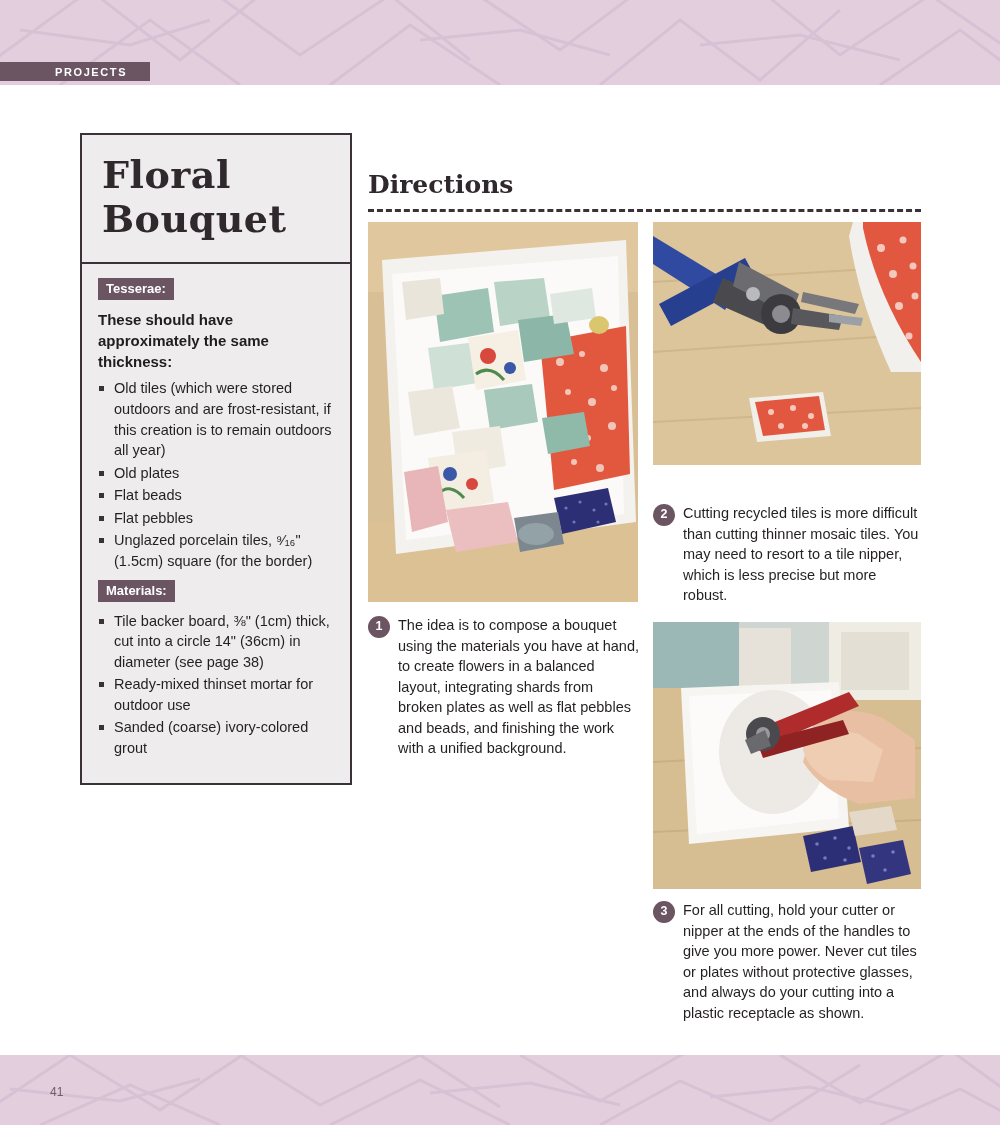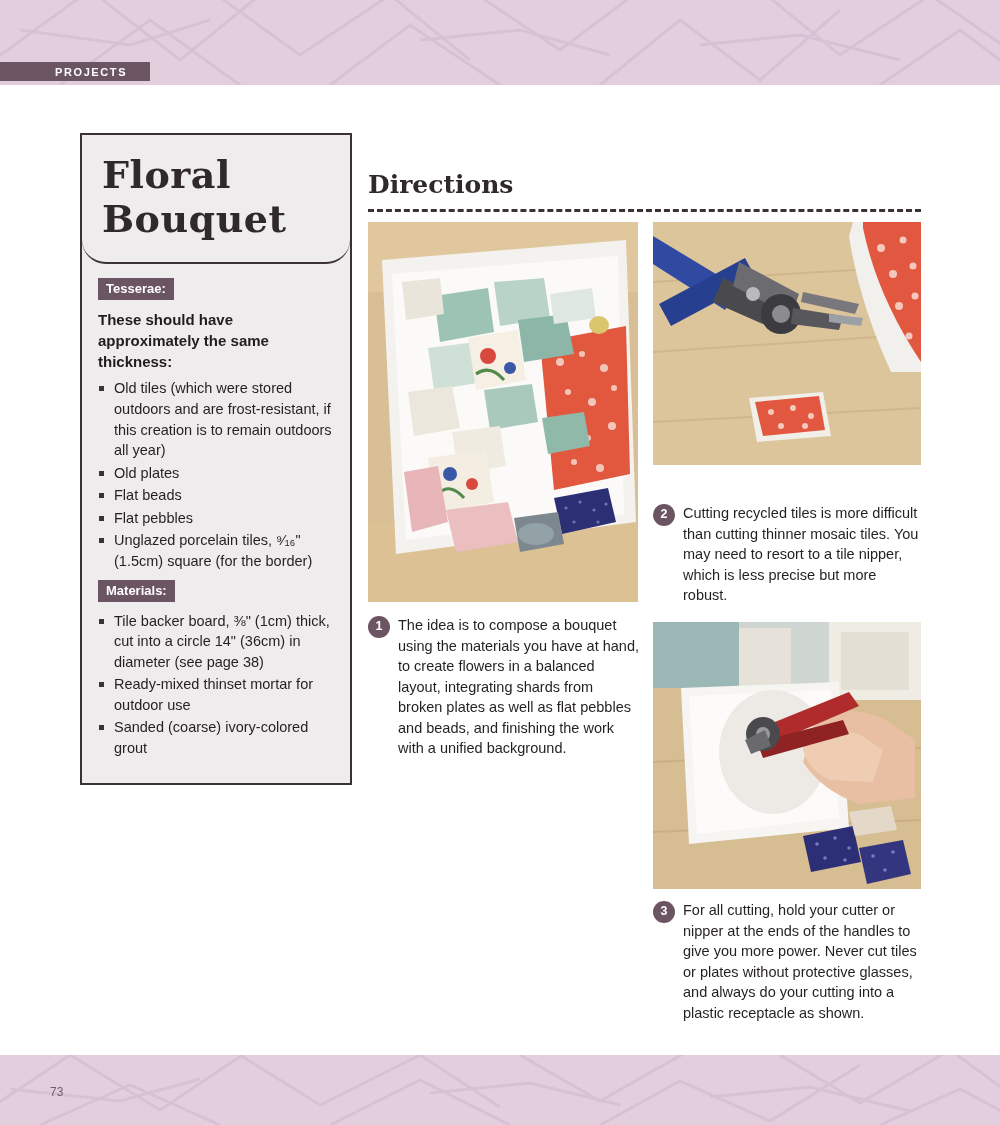--- a/index.html
+++ b/index.html
@@ -60,21 +60,20 @@
     top: 133px;
     width: 272px;
     box-sizing: border-box;
     border: 2px solid #3a3238;
     background: #efeced;
   }
 
   .title-box {
     border-bottom: 2px solid #3a3238;
     padding: 18px 20px 22px 20px;
-    border-radius: 24px;
   }
   .title-box .ttl {
     font-family: "DejaVu Serif", serif;
     font-size: 38px;
     line-height: 1.15;
     color: #2f282c;
     font-weight: bold;
     letter-spacing: 0.5px;
   }
 
@@ -431,13 +430,13 @@
       <path d="M600 70 L680 26 L770 66 L860 10"></path>
       <path d="M780 0 L860 48 L950 -5 L1020 46"></path>
       <path d="M880 70 L960 34 L1020 66"></path>
       <path d="M10 34 L120 46 L200 24"></path>
       <path d="M430 38 L530 28 L620 50"></path>
       <path d="M710 42 L810 32 L910 56"></path>
     </g>
   </svg>
 </div>
 
-<div class="page-number">73</div>
+<div class="page-number">41</div>
 
 </body></html>

